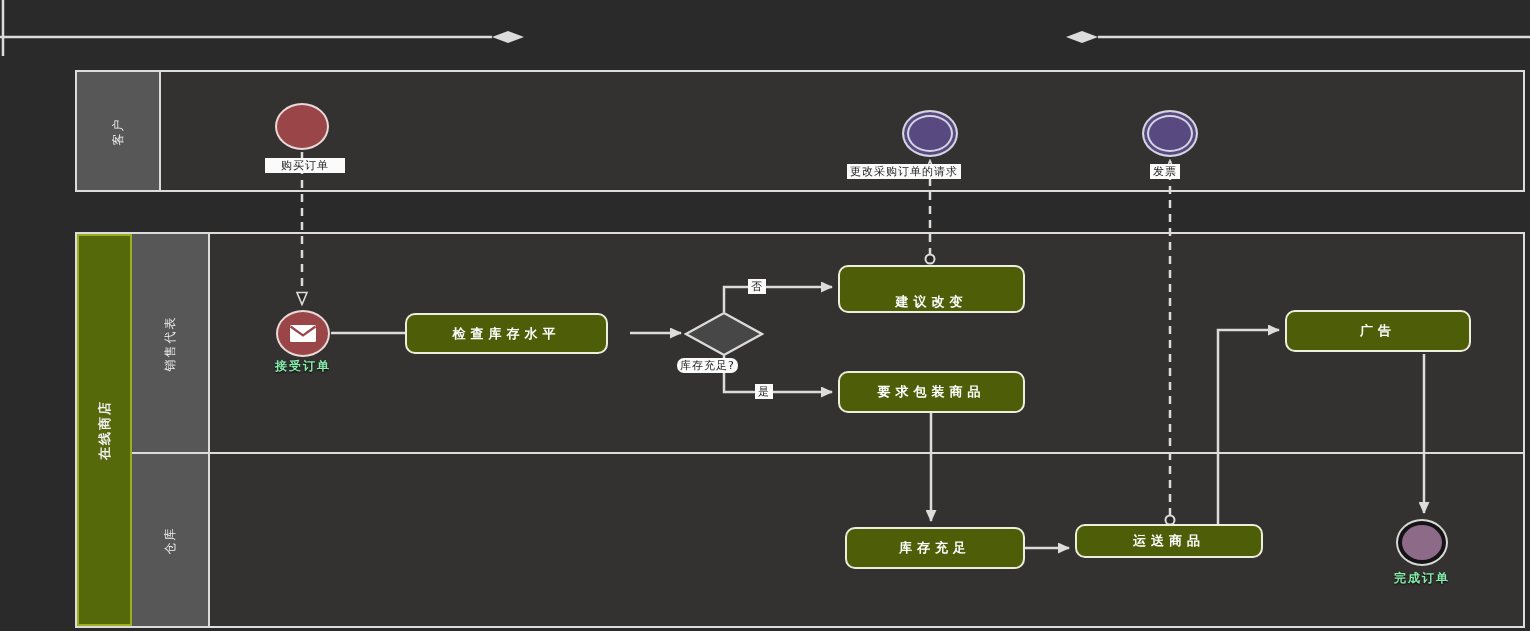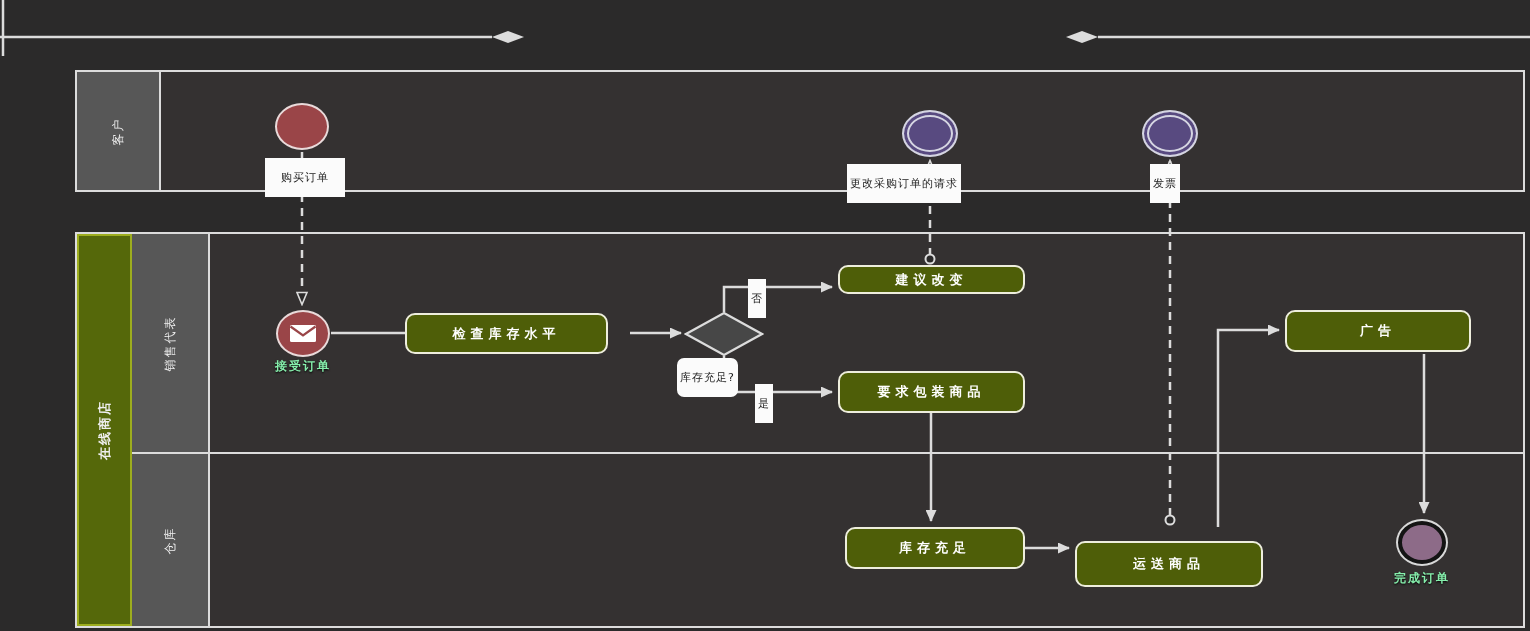--- a/index.html
+++ b/index.html
@@ -48,21 +48,21 @@
   .ev-red{background:#9a4548;border:2px solid #e9dada;}
   .ev-purple{
     background:#584a80;border:2px solid #d5d5e2;
     box-shadow:inset 0 0 0 3px #584a80, inset 0 0 0 5px #d5d5e2;
   }
   .ev-end{background:#8d6b88;border:4px solid #141414;box-shadow:0 0 0 2px #d8d8d8;}
   .gateway{position:absolute;z-index:4;}
   
   .wlabel{
     position:absolute;background:#fbfbfb;color:#1c1c1c;font-size:11px;line-height:15px;
-    padding:12px 3px;text-align:center;letter-spacing:1px;white-space:nowrap;z-index:5;
+    padding:0 3px;text-align:center;letter-spacing:1px;white-space:nowrap;z-index:5;
   }
   .flabel{
     position:absolute;color:#86efac;font-size:12px;font-weight:bold;letter-spacing:2px;
     text-align:center;white-space:nowrap;z-index:5;text-shadow:0 1px 2px #000;
   }
   svg.wires{position:absolute;left:0;top:0;z-index:3;}
 </style>
 </head>
 <body>
 
@@ -139,30 +139,30 @@
 
   <div class="event ev-purple" style="left:1142px;top:110px;width:56px;height:47px;"></div>
   <div class="wlabel" style="left:1150px;top:164px;">发票</div>
 
   <div class="event ev-end" style="left:1398px;top:521px;width:48px;height:43px;"></div>
   <div class="flabel" style="left:1372px;top:570px;width:100px;">完成订单</div>
 
   <div class="task" style="left:405px;top:313px;width:203px;height:41px;">
     <span>检查库存水平</span>
   </div>
-  <div class="task" style="left:838px;top:265px;width:187px;height:29px;">
+  <div class="task" style="left:838px;top:265px;width:187px;height:48px;align-items:flex-end;">
     <span>建议改变</span>
   </div>
   <div class="task" style="left:838px;top:371px;width:187px;height:42px;">
     <span>要求包装商品</span>
   </div>
   <div class="task" style="left:845px;top:527px;width:180px;height:42px;">
     <span>库存充足</span>
   </div>
-  <div class="task" style="left:1075px;top:541px;width:188px;height:46px;font-family:Liberation Serif, serif;">
+  <div class="task" style="left:1075px;top:524px;width:188px;height:34px;font-family:Liberation Serif, serif;">
     <span>运送商品</span>
   </div>
   <div class="task" style="left:1285px;top:310px;width:186px;height:42px;">
     <span>广告</span>
   </div>
 
   <div class="gateway" style="left:684px;top:311px;width:80px;height:46px;">
     <svg width="80" height="46">
       <polygon points="40,2 78,23 40,44 2,23" fill="#474747" stroke="#dcdcdc" stroke-width="2.2"></polygon>
     </svg>

